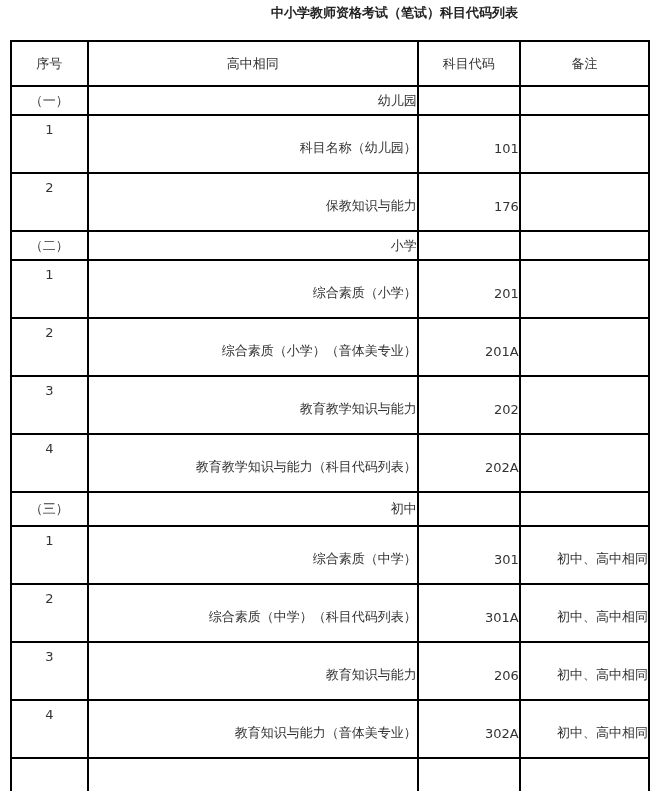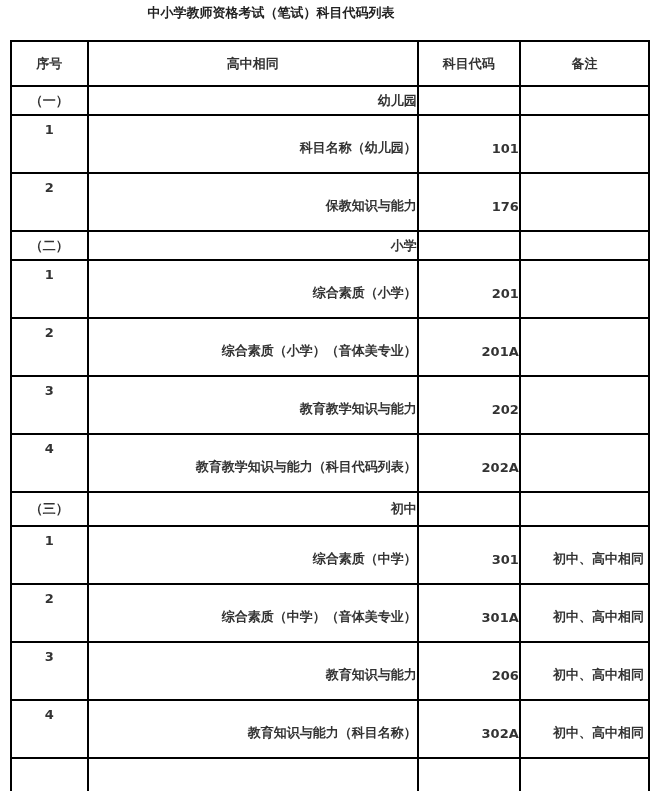--- a/index.html
+++ b/index.html
@@ -2,52 +2,52 @@
 <html><head>
 <meta charset="utf-8">
 <style>
   html, body { margin: 0; padding: 0; background: #ffffff; }
   body {
     width: 654px; height: 791px; overflow: hidden; position: relative;
     font-family: "DejaVu Sans", "Liberation Sans", sans-serif;
     color: #333333;
   }
   .title {
-    position: absolute; top: 3px; left: 12px; width: 518px;
-    text-align: center; font-size: 13px; font-weight: bold; color: #222222;
+    position: absolute; top: 3px; left: 0; width: 518px;
+    text-align: right; font-size: 13px; font-weight: bold; color: #222222;
     line-height: 20px;
   }
   table.codes {
     position: absolute; top: 40px; left: 10px;
     border-collapse: collapse; table-layout: fixed;
     width: 640px;
   }
   table.codes td, table.codes th {
-    border: 2px solid #000000; padding: 0; font-size: 13px; font-weight: bold;
+    border: 2px solid #000000; padding: 0; font-size: 13px; font-weight: normal;
     color: #333333; overflow: hidden; white-space: nowrap;
   }
   th { text-align: center; vertical-align: middle; }
   .hdr { height: 45px; }
   .sec { height: 29px; }
   .sec3 { height: 34px; }
   .item { height: 58px; }
   .col-no { width: 76px; }
   .col-name { width: 327px; }
   .col-code { width: 101px; }
   .col-note { width: 128px; }
   td.no { text-align: center; vertical-align: top; }
   td.no span { display: block; }
   tr.item td.no span { padding-top: 6px; }
   tr.sec td.no, tr.sec3 td.no { vertical-align: middle; }
   td.name { padding-left: 28px !important; vertical-align: middle; text-align: right; }
   tr.item td.name span, tr.item td.code span, tr.item td.note span {
     display: block; padding-top: 8px;
   }
   td.code { text-align: right; vertical-align: middle; padding-left: 26px !important; }
-  td.note { text-align: center; vertical-align: middle; padding-left: 28px !important; }
+  td.note { text-align: right; vertical-align: middle; padding-left: 28px !important; }
 </style>
 </head>
 <body>
 
 <div class="title">中小学教师资格考试（笔试）科目代码列表</div>
 
 <table class="codes">
   <colgroup>
     <col class="col-no">
       <col class="col-name">
@@ -186,21 +186,21 @@
         </td>
       <td class="note">
           <span>初中、高中相同</span>
         </td>
     </tr>
     <tr class="item">
       <td class="no">
           <span>2</span>
         </td>
       <td class="name">
-          <span>综合素质（中学）（音体美专业）</span>
+          <span>综合素质（中学）（科目代码列表）</span>
         </td>
       <td class="code">
           <span>301A</span>
         </td>
       <td class="note">
           <span>初中、高中相同</span>
         </td>
     </tr>
     <tr class="item">
       <td class="no">
@@ -214,21 +214,21 @@
         </td>
       <td class="note">
           <span>初中、高中相同</span>
         </td>
     </tr>
     <tr class="item">
       <td class="no">
           <span>4</span>
         </td>
       <td class="name">
-          <span>教育知识与能力（科目名称）</span>
+          <span>教育知识与能力（音体美专业）</span>
         </td>
       <td class="code">
           <span>302A</span>
         </td>
       <td class="note">
           <span>初中、高中相同</span>
         </td>
     </tr>
     <tr class="item">
       <td></td>

